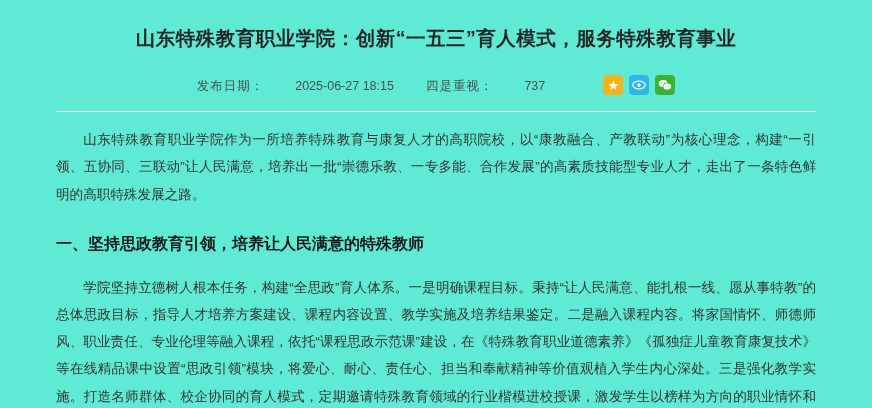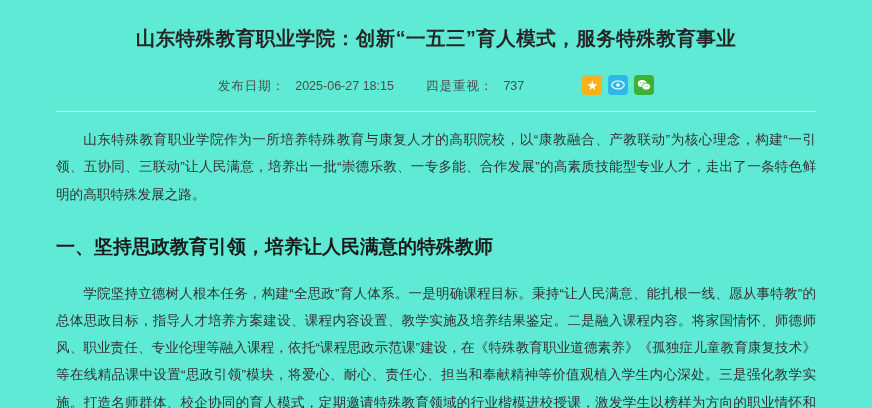--- a/index.html
+++ b/index.html
@@ -49,20 +49,21 @@
     align-items: baseline;
     gap: 10px;
     white-space: nowrap;
   }
   .meta-label {
     color: #4d4d4d;
     letter-spacing: 1px;
   }
   .meta-value {
     color: #4d4d4d;
+    margin-left: 21px;
   }
   .share-icons {
     display: flex;
     align-items: center;
     gap: 6px;
     margin-left: 26px;
   }
   .share-icon {
     width: 20px;
     height: 20px;
@@ -91,21 +92,21 @@
   }
   p.para {
     margin: 14px 0 0 0;
     text-indent: 2em;
   }
   p.section-heading {
     margin: 20px 0 0 0;
     font-weight: bold;
     color: #1a1a1a;
     text-indent: 0;
-    font-size: 19px;
+    font-size: 16px;
   }
   .star-glyph {
     font-size: 13px;
   }
   .eye-outer {
     width: 20px;
     height: 20px;
     border-radius: 4px;
     background: #2eb7e8;
     display: inline-flex;

